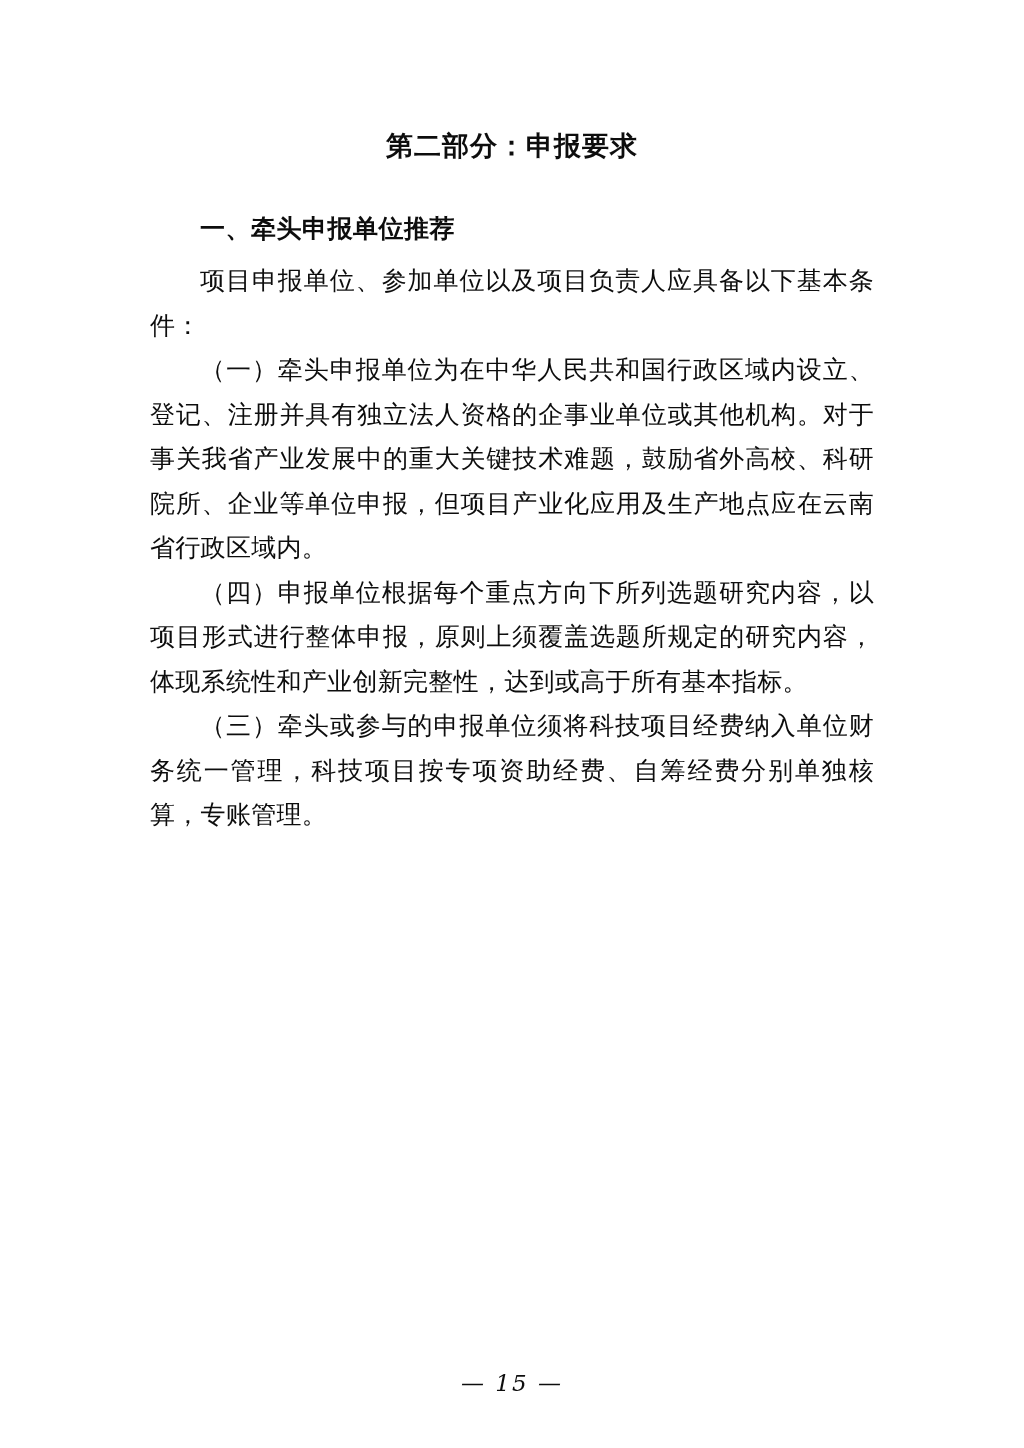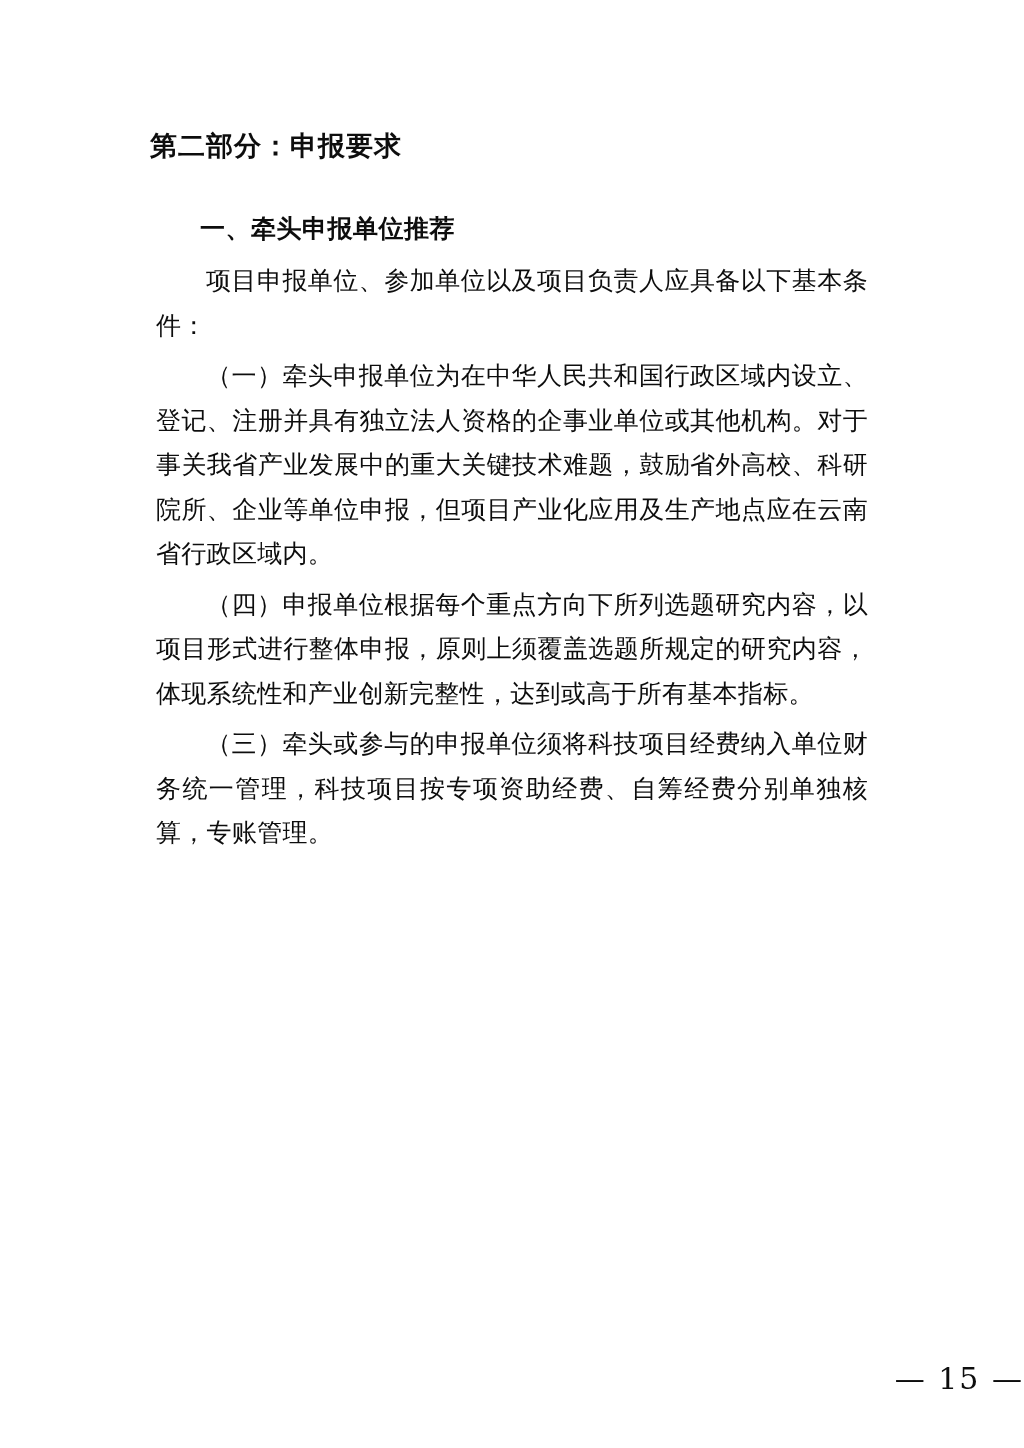--- a/index.html
+++ b/index.html
@@ -15,50 +15,52 @@
     color: #0d0d0d;
   }
   .page {
     width: 1024px;
     height: 1448px;
     box-sizing: border-box;
     padding: 110px 150px 60px 150px;
     position: relative;
   }
   .doc-title {
+    text-align: center;
     font-size: 27px;
     font-weight: bold;
     letter-spacing: 1px;
     margin: 18px 0 48px 0;
     font-family: "DejaVu Serif", "Liberation Serif", serif;
   }
   .section-heading {
     font-size: 25px;
     font-weight: bold;
     margin: 0 0 14px 0;
     text-indent: 50px;
     letter-spacing: 0.5px;
   }
   p.body-text {
     font-size: 25px;
     line-height: 1.78;
-    margin: 6px;
+    margin: 0;
     text-align: justify;
     text-justify: inter-ideograph;
     text-indent: 50px;
     letter-spacing: 0.3px;
   }
   .page-number {
     position: absolute;
     left: 0;
     right: 0;
     bottom: 52px;
-    text-align: right;
-    font-size: 30px;
+    text-align: center;
+    font-size: 23px;
     letter-spacing: 2px;
+    font-style: italic;
   }
 </style>
 </head>
 <body>
 
 <div class="page">
 
   <h1 class="doc-title">第二部分：申报要求</h1>
 
   <h2 class="section-heading">一、牵头申报单位推荐</h2>

